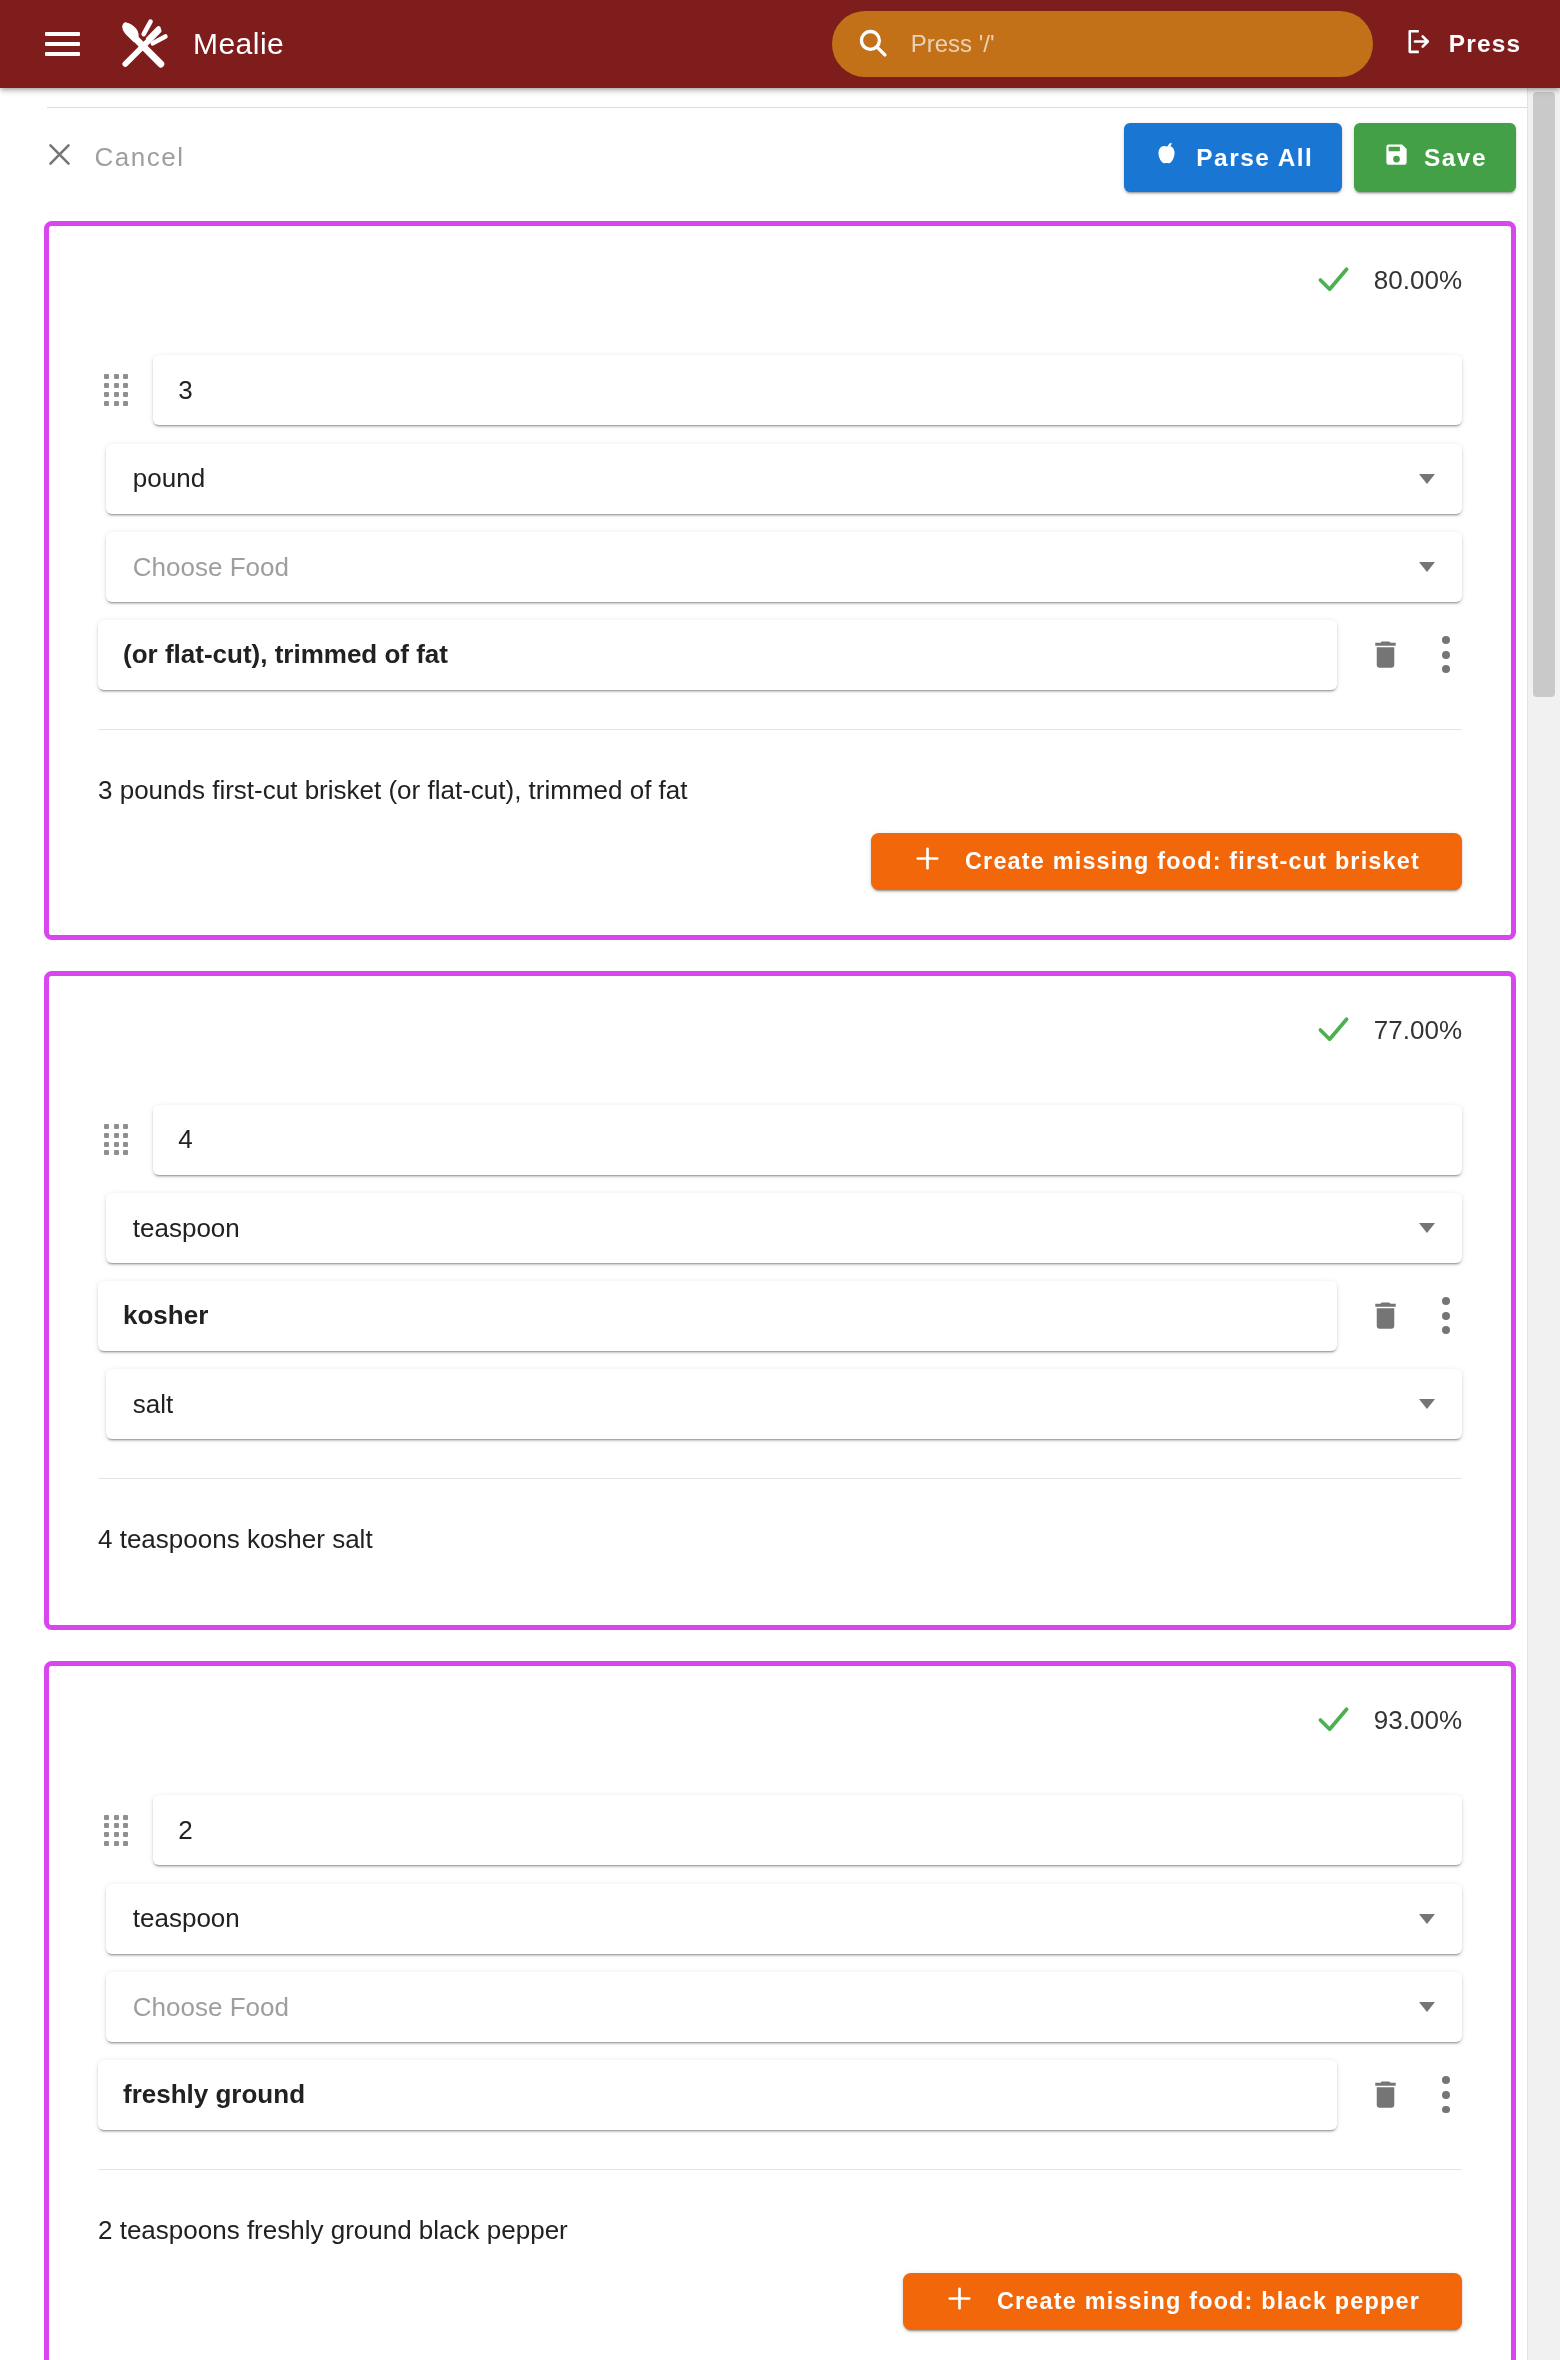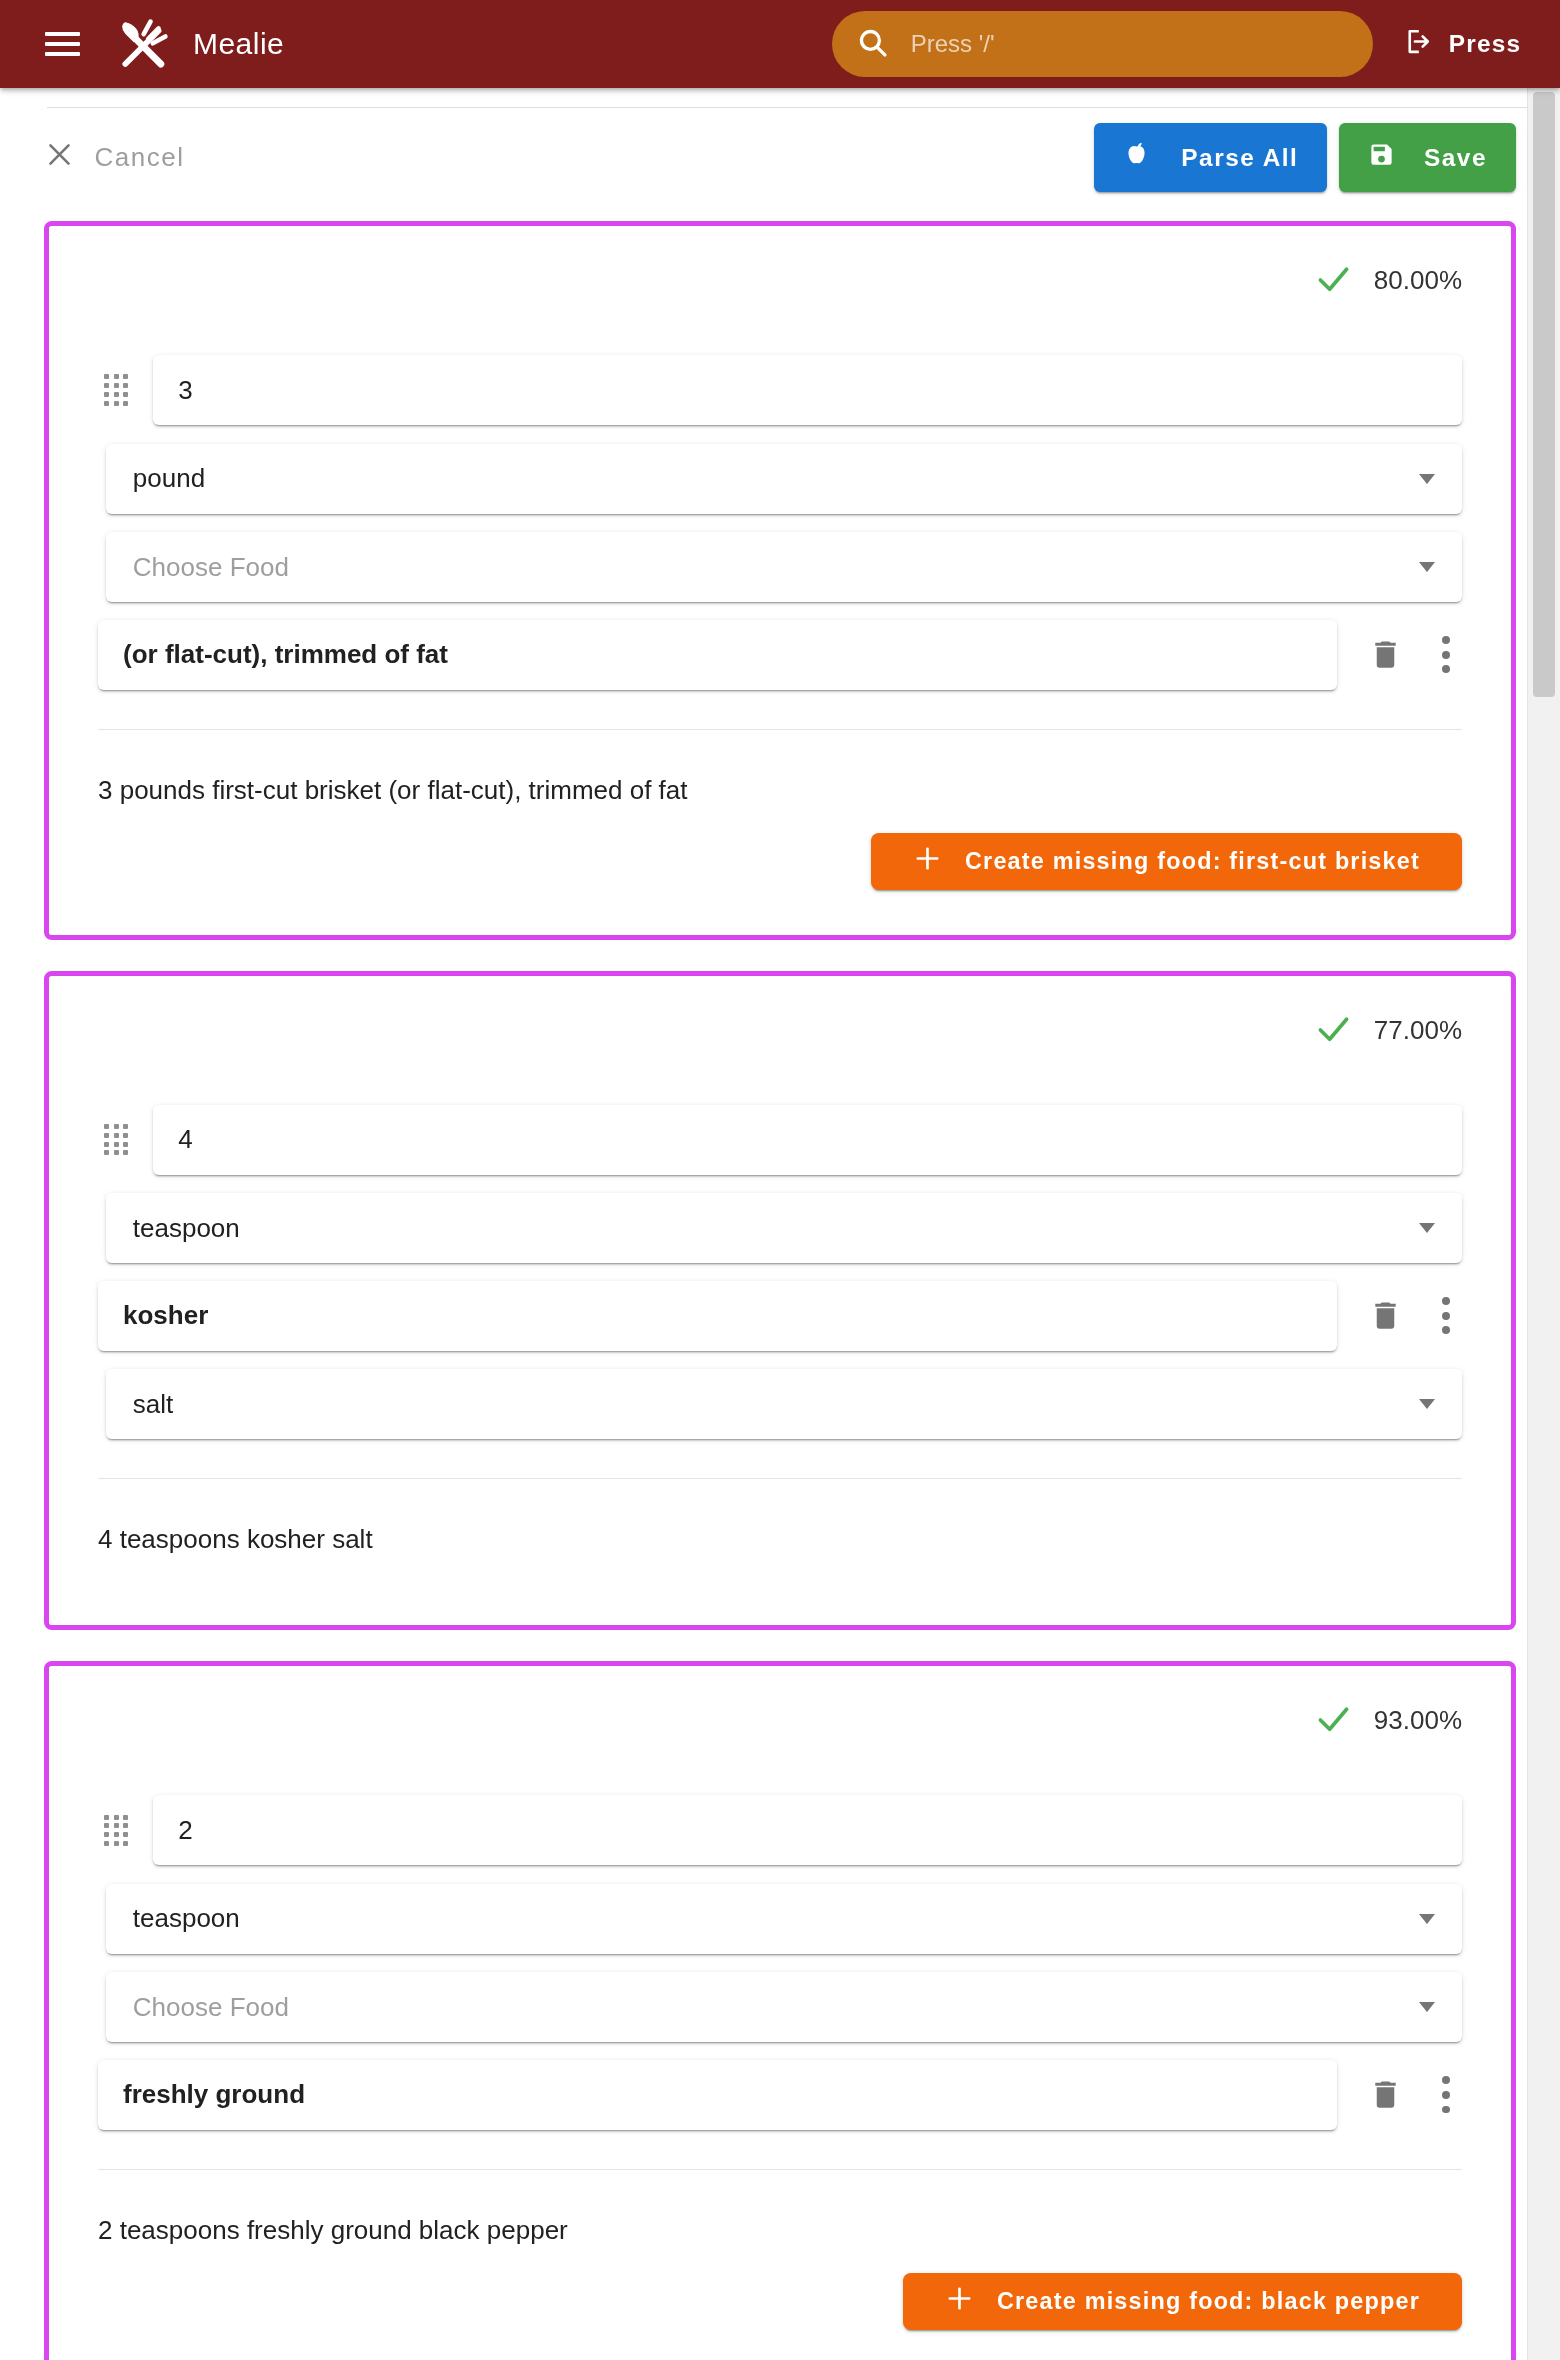--- a/index.html
+++ b/index.html
@@ -26,21 +26,21 @@
                 color: #fff; font-size: 24.4px; font-weight: bold; letter-spacing: 1.2px;
                 margin-left: 29px; margin-right: 13.7px; cursor: pointer; font-family: inherit; }
 
   
   .top-divider { border: none; border-top: 1px solid #DDDDDD; margin: 18.5px 0 0 47px; }
   .toolbar { display: flex; align-items: center; justify-content: space-between;
              margin: 15.6px 44px 29px 44px; height: 69px; }
   .cancel { display: flex; align-items: center; gap: 19.5px; background: none; border: none; cursor: pointer;
             color: #9E9E9E; font-size: 26px; font-weight: 500; letter-spacing: 1.5px; font-family: inherit; }
   .toolbar-right { display: flex; gap: 11.7px; }
-  .btn { display: flex; align-items: center; gap: 29px; height: 69px; border: none; border-radius: 5.9px;
+  .btn { display: flex; align-items: center; gap: 14px; height: 69px; border: none; border-radius: 5.9px;
          color: #fff; font-size: 24.4px; font-weight: bold; letter-spacing: 1.5px; padding: 0 29px;
          cursor: pointer; font-family: inherit;
          box-shadow: 0 2.9px 1px -2px rgba(0,0,0,.2), 0 2px 2px 0 rgba(0,0,0,.14), 0 1px 4.9px 0 rgba(0,0,0,.12); }
   .btn-parse { background: #1976D2; }
   .btn-save  { background: #43A047; }
 
   
   .card { margin: 0 44px 31px 44px; border: 5px solid #d946ef; border-radius: 7.8px;
           background: #fff; padding: 35px 49px 0 49px; }
   .confidence-row { display: flex; align-items: center; justify-content: flex-end; gap: 21.5px; height: 39px; }

